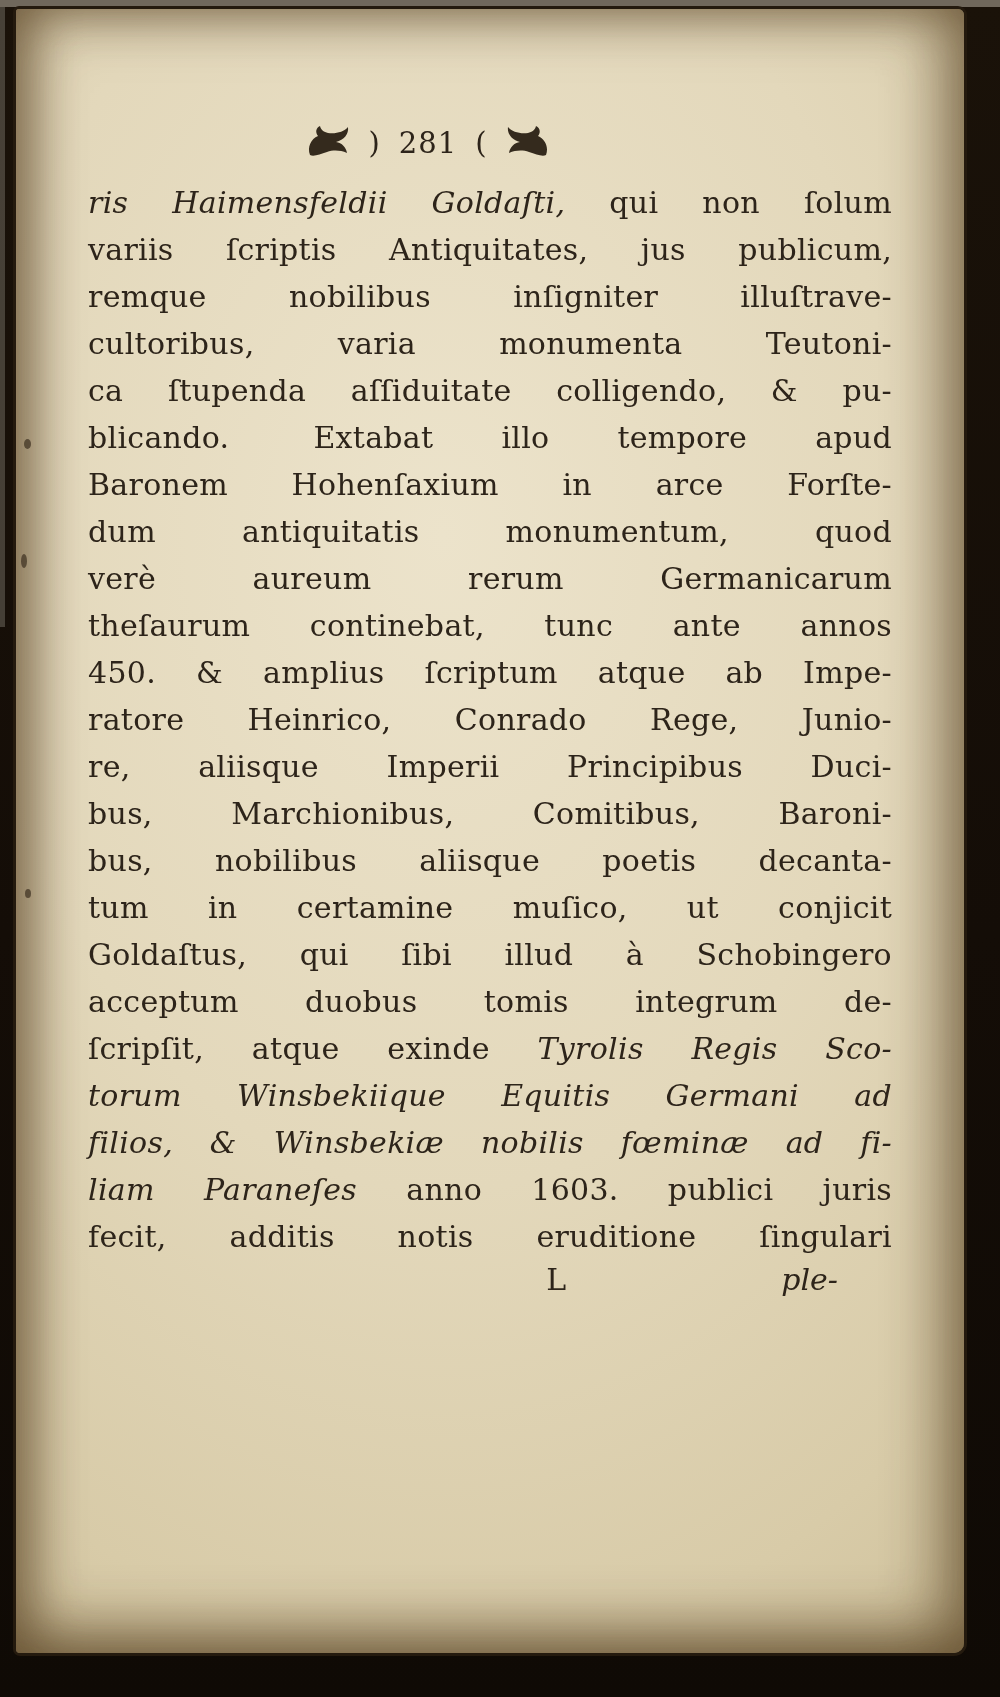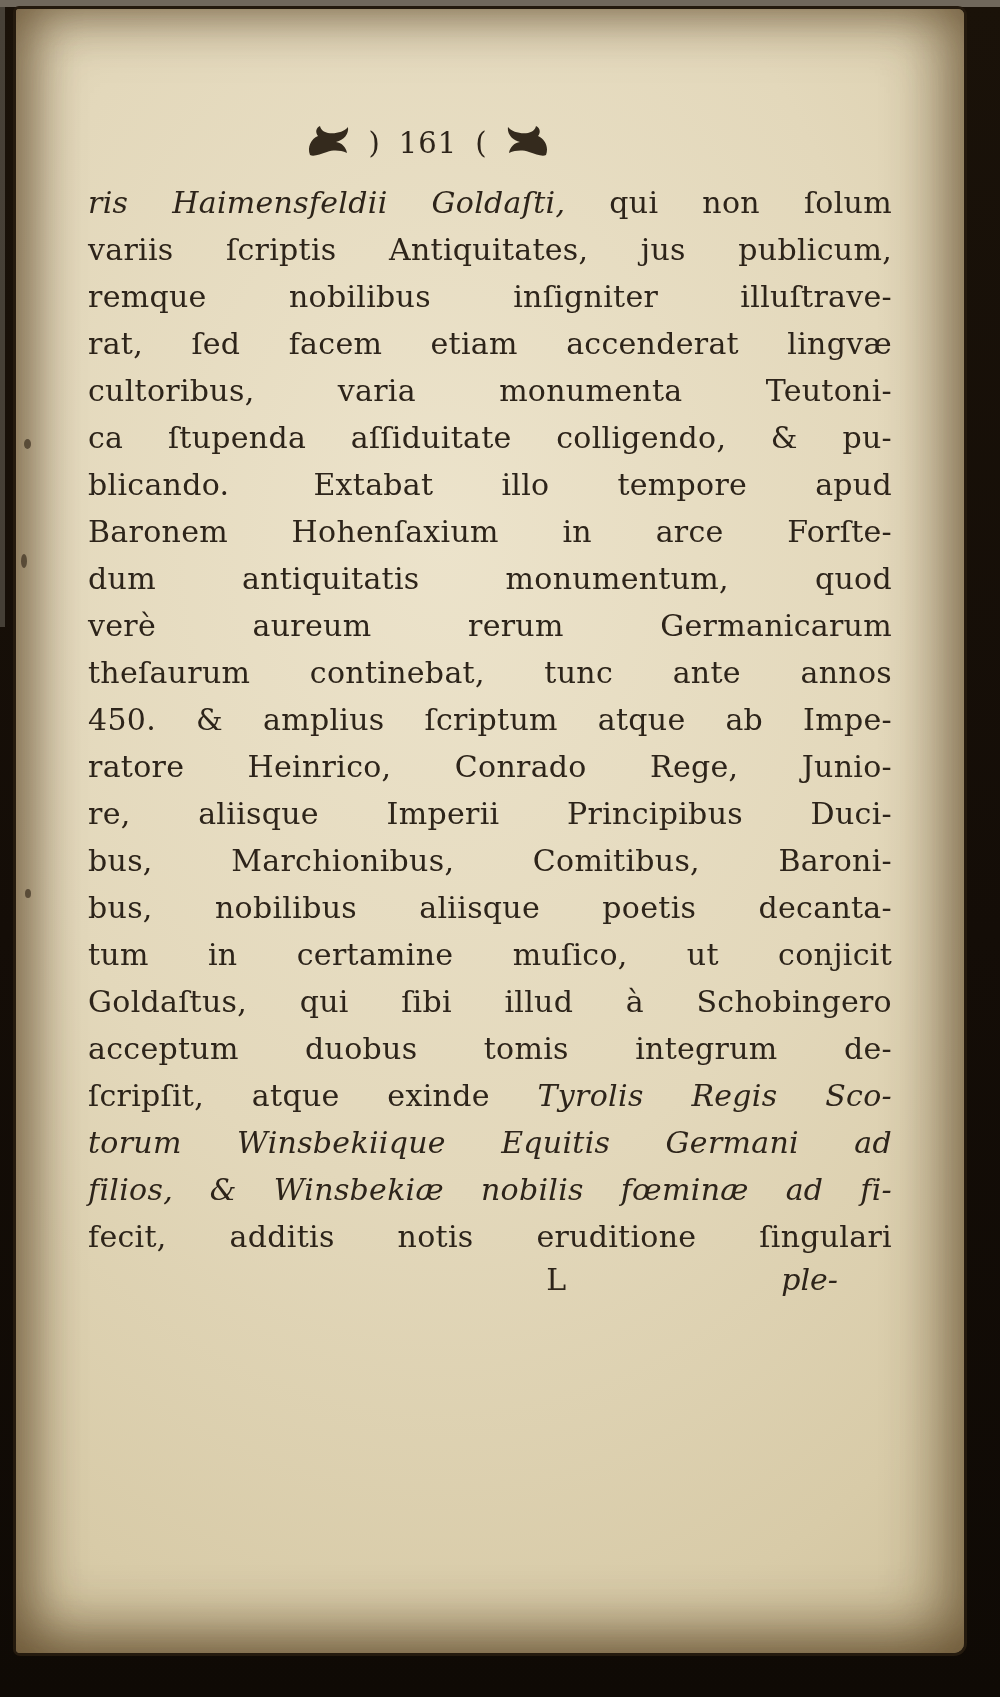--- a/index.html
+++ b/index.html
@@ -53,53 +53,53 @@
     <div class="textblock">
 
       <div class="header">
         <span class="orn">
           <svg width="46" height="36" viewBox="0 0 46 36" fill="currentColor" aria-hidden="true">
             <path d="M4 30 C1 22 5 14 12 11 C9 7 10 3 14 1 C15 5 18 7 22 8 C30 9 38 7 42 2 C43 9 38 15 30 17 C36 18 40 22 41 28 C34 25 27 25 21 27 C14 29 8 32 4 30 Z"></path>
           </svg>
         </span>
         <span class="pn">
           <span>)</span>
-          <span>161</span>
+          <span>281</span>
           <span>(</span>
         </span>
         <span class="orn flip">
           <svg width="46" height="36" viewBox="0 0 46 36" fill="currentColor" aria-hidden="true">
             <path d="M4 30 C1 22 5 14 12 11 C9 7 10 3 14 1 C15 5 18 7 22 8 C30 9 38 7 42 2 C43 9 38 15 30 17 C36 18 40 22 41 28 C34 25 27 25 21 27 C14 29 8 32 4 30 Z"></path>
           </svg>
         </span>
       </div>
 
       <div class="body">
           <div class="line"><span class="it">ris Haimensfeldii Goldaſti,</span><span> qui non ſolum</span></div>
           <div class="line"><span>variis ſcriptis Antiquitates, jus publicum,</span></div>
           <div class="line"><span>remque nobilibus inſigniter illuſtrave-</span></div>
-          <div class="line"><span>rat, ſed facem etiam accenderat lingvæ</span></div>
           <div class="line"><span>cultoribus, varia monumenta Teutoni-</span></div>
           <div class="line"><span>ca ſtupenda aſſiduitate colligendo, &amp; pu-</span></div>
           <div class="line"><span>blicando.</span><span class="gap"></span><span>Extabat illo tempore apud</span></div>
           <div class="line"><span>Baronem Hohenſaxium in arce Forſte-</span></div>
           <div class="line"><span>dum antiquitatis monumentum, quod</span></div>
           <div class="line"><span>verè aureum rerum Germanicarum</span></div>
           <div class="line"><span>theſaurum continebat, tunc ante annos</span></div>
           <div class="line"><span>450. &amp; amplius ſcriptum atque ab Impe-</span></div>
           <div class="line"><span>ratore Heinrico, Conrado Rege, Junio-</span></div>
           <div class="line"><span>re, aliisque Imperii Principibus Duci-</span></div>
           <div class="line"><span>bus, Marchionibus, Comitibus, Baroni-</span></div>
           <div class="line"><span>bus, nobilibus aliisque poetis decanta-</span></div>
           <div class="line"><span>tum in certamine muſico, ut conjicit</span></div>
           <div class="line"><span>Goldaſtus, qui ſibi illud à Schobingero</span></div>
           <div class="line"><span>acceptum duobus tomis integrum de-</span></div>
           <div class="line"><span>ſcripſit, atque exinde </span><span class="it">Tyrolis Regis Sco-</span></div>
           <div class="line"><span class="it">torum Winsbekiique Equitis Germani ad</span></div>
           <div class="line"><span class="it">filios, &amp; Winsbekiæ nobilis fœminæ ad fi-</span></div>
+          <div class="line"><span class="it">liam Paraneſes</span><span> anno 1603. publici juris</span></div>
           <div class="line"><span>fecit, additis notis eruditione ſingulari</span></div>
         </div>
 
       <div class="footer">
         <span class="sig">L</span>
         <span class="catch">ple-</span>
       </div>
 
     </div>
   </div>

